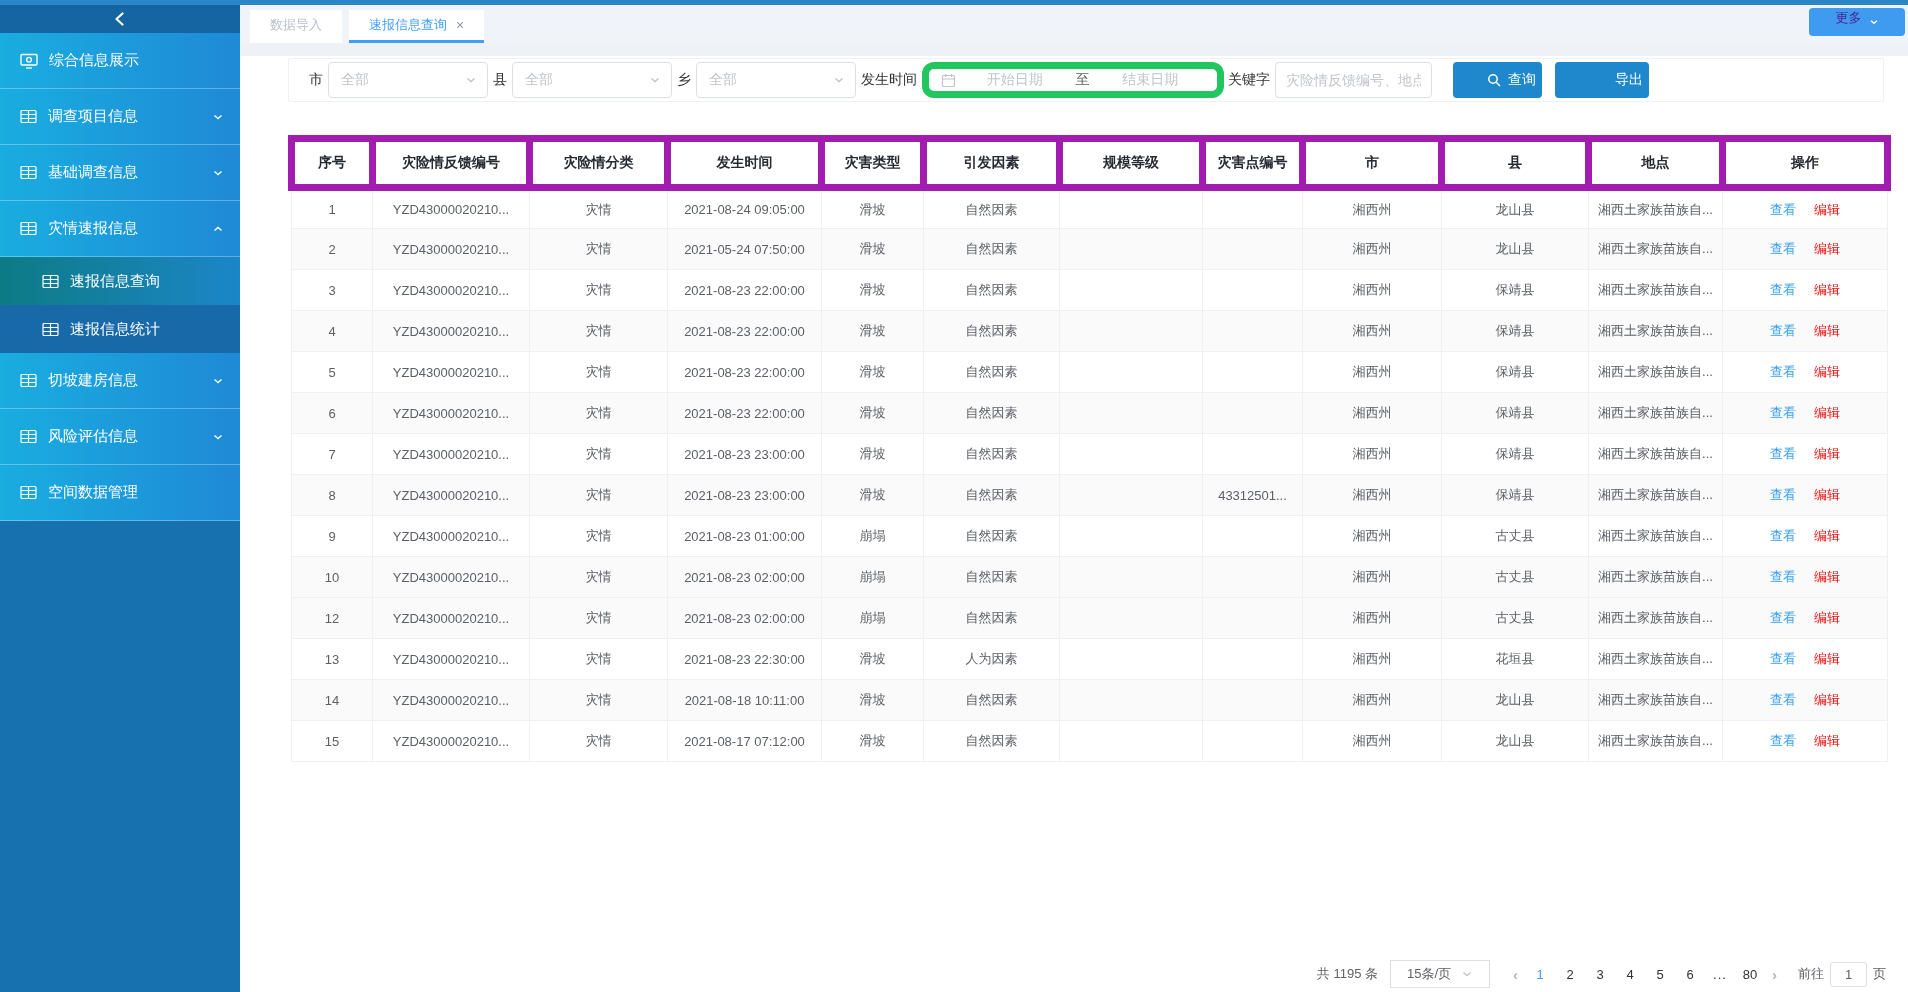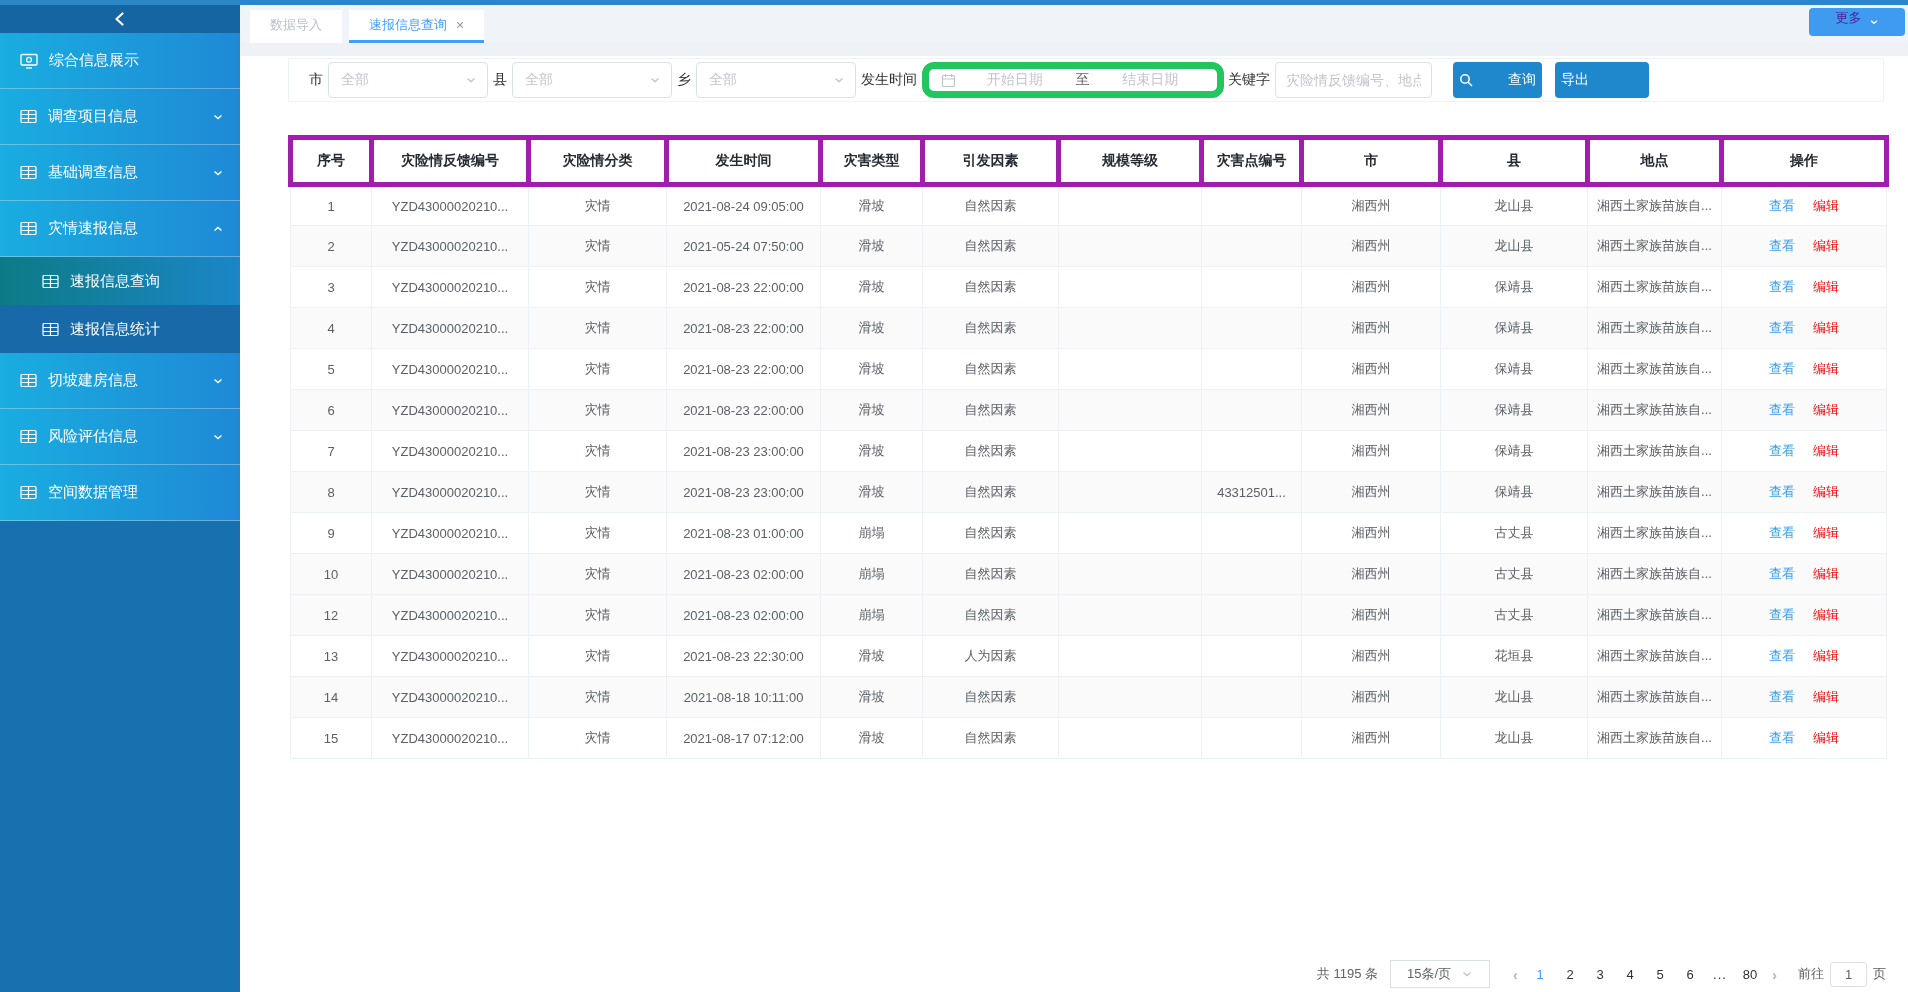--- a/index.html
+++ b/index.html
@@ -45,27 +45,27 @@
   .select .ph{flex:1;font-size:14px;color:#c0c4cc;}
   .datebox{width:302px;height:36px;border:7px solid #22c55e;border-radius:12px;display:flex;align-items:center;
            padding:0 10px;box-sizing:border-box;margin-right:4px;background:#fff;}
   .datebox .ph{font-size:14px;color:#c0c4cc;flex:1;text-align:center;white-space:nowrap;overflow:hidden;}
   .datebox .to{font-size:14px;color:#606266;padding:0 4px;}
   .datebox .cal{margin:0 2px 0 2px;}
   .kw-input{width:157px;height:36px;border:1px solid #dcdfe6;border-radius:4px;padding:0 10px;font-size:14px;
             color:#606266;box-sizing:border-box;margin-right:21px;outline:none;}
   .kw-input::placeholder{color:#c0c4cc;}
   .btn{height:36px;border:none;border-radius:4px;background:#1f87cb;color:#fff;font-size:14px;
-       display:inline-flex;align-items:center;justify-content:space-between;cursor:pointer;}
+       display:inline-flex;align-items:center;justify-content:flex-end;cursor:pointer;}
   .btn.query{width:89px;margin-right:13px;gap:7px;}
   .btn.export{width:94px;}
 
   
   .grid{margin:33px 0 0 48px;border-collapse:collapse;table-layout:fixed;width:1596px;}
-  .grid th{height:42px;font-size:14px;font-weight:bold;color:#262b33;border:5px solid #a21caf;background:#fff;
+  .grid th{height:42px;font-size:14px;font-weight:bold;color:#262b33;border:7px solid #a21caf;background:#fff;
            padding:0;white-space:nowrap;overflow:hidden;text-align:center;}
   .grid td{height:41px;font-size:13px;color:#5c6066;border:1px solid #edf0f4;text-align:center;
            white-space:nowrap;overflow:hidden;padding:0 4px;box-sizing:border-box;}
   .grid tr.even td{background:#fafafa;}
   .link-view{color:#3aa0ef;cursor:pointer;margin-right:18px;}
   .link-edit{color:#f20d0d;cursor:pointer;}
 
   
   .pager{position:absolute;right:22px;bottom:4px;height:28px;display:flex;align-items:center;
          font-size:13px;color:#606266;}

